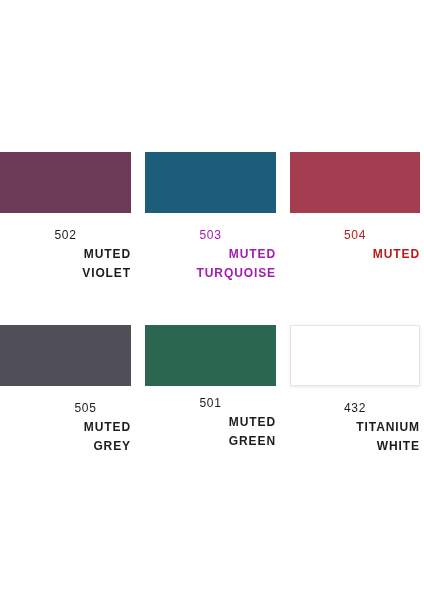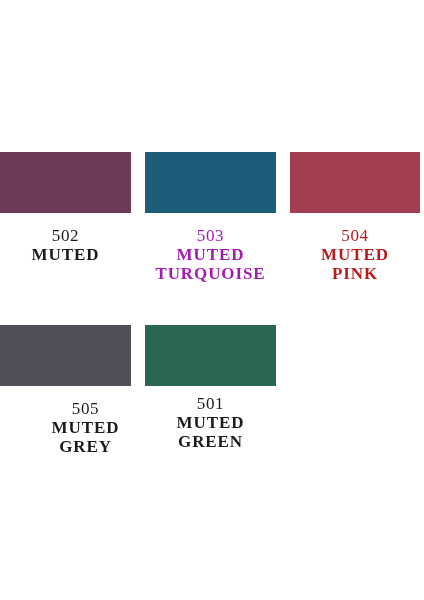--- a/index.html
+++ b/index.html
@@ -68,69 +68,70 @@
 
   .swatch-chip.bordered {
     border: 1px solid #e6e6e6;
     box-shadow: 0 1px 3px rgba(0,0,0,0.10);
   }
 
   .swatch-caption {
     margin-top: 13px;
     text-align: center;
     color: #1c1c1c;
-    font-family: Liberation Serif, serif;
-    font-size: 17px;
+    font-family: Liberation Sans, sans-serif;
+    font-size: 12px;
     line-height: 19px;
     letter-spacing: 0.6px;
     font-weight: 400;
   }
 
   .caption-code {
     display: block;
     font-weight: 400;
   }
 
   .caption-name-line {
     display: block;
     font-weight: 700;
     letter-spacing: 0.9px;
+    text-align: right;
   }
 </style>
 </head>
 <body style="background-color: rgb(255, 255, 255);">
 
 <div class="palette-sheet">
   <div class="swatch-grid">
 
     <div class="swatch-row row-1">
 
       <div class="swatch-cell col-1">
         <span class="swatch-chip" style="background-color: rgb(109, 58, 88);"></span>
         <div class="swatch-caption" style="color: rgb(28, 28, 28);">
           <span class="caption-code">502</span>
           <span class="caption-name-line">MUTED</span>
+          <span class="caption-name-line">VIOLET</span>
         </div>
       </div>
 
       <div class="swatch-cell col-2">
         <span class="swatch-chip" style="background-color: rgb(28, 94, 121);"></span>
         <div class="swatch-caption" style="color: #a21caf;">
           <span class="caption-code">503</span>
           <span class="caption-name-line">MUTED</span>
           <span class="caption-name-line">TURQUOISE</span>
         </div>
       </div>
 
       <div class="swatch-cell col-3">
         <span class="swatch-chip" style="background-color: rgb(163, 62, 80);"></span>
         <div class="swatch-caption" style="color: #b91c1c;">
           <span class="caption-code">504</span>
           <span class="caption-name-line">MUTED</span>
-          <span class="caption-name-line">PINK</span>
         </div>
       </div>
 
     </div>
 
     <div class="swatch-row row-2">
 
       <div class="swatch-cell col-1">
         <span class="swatch-chip" style="background-color: rgb(80, 78, 86);"></span>
         <div class="swatch-caption" style="color: rgb(28, 28, 28); margin-left: 40px;">
@@ -142,17 +143,25 @@
 
       <div class="swatch-cell col-2">
         <span class="swatch-chip" style="background-color: rgb(43, 102, 81);"></span>
         <div class="swatch-caption" style="color: rgb(28, 28, 28); margin-top: 8px;">
           <span class="caption-code">501</span>
           <span class="caption-name-line">MUTED</span>
           <span class="caption-name-line">GREEN</span>
         </div>
       </div>
 
+      <div class="swatch-cell col-3">
+        <span class="swatch-chip bordered" style="background-color: rgb(255, 255, 255);"></span>
+        <div class="swatch-caption" style="color: rgb(28, 28, 28);">
+          <span class="caption-code">432</span>
+          <span class="caption-name-line">TITANIUM</span>
+          <span class="caption-name-line">WHITE</span>
+        </div>
+      </div>
 
     </div>
 
   </div>
 </div>
 
 </body></html>

